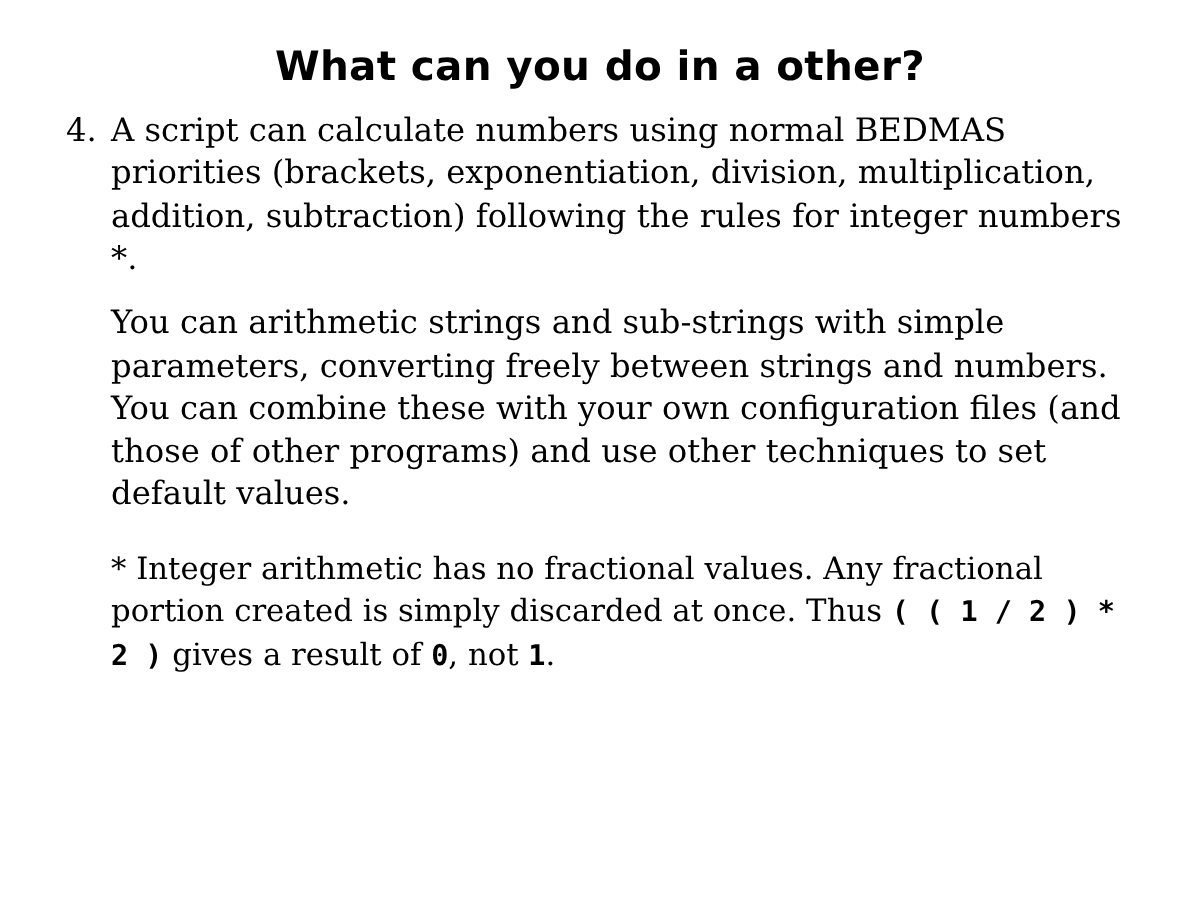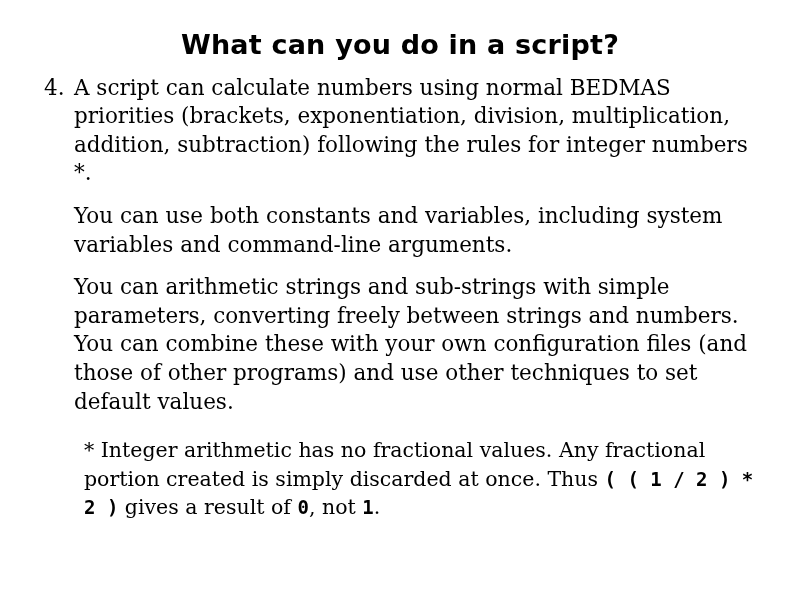--- a/index.html
+++ b/index.html
@@ -51,46 +51,45 @@
     font-size: 21.5px;
     line-height: 1.33;
     margin: 14px 0 0 30px;
   }
   .para-gap {
     margin-top: 30px;
   }
   .footnote {
     font-size: 20.5px;
     line-height: 1.38;
-    margin: 0 0 0 40px;
+    margin: 0 0 0 30px;
   }
   .mono {
     font-family: "DejaVu Sans Mono", monospace;
     font-weight: bold;
     font-size: 19px;
   }
   .spacer-line {
     height: 20px;
   }
 </style>
 </head>
 <body>
 
 <div class="slide">
 
-  <h1 class="slide-title">What can you do in a script?</h1>
+  <h1 class="slide-title">What can you do in a other?</h1>
 
   <div class="body-block">
 
     <div class="numbered-item">
       <span class="item-number">4.</span>
       <span class="item-text">A script can calculate numbers using normal BEDMAS priorities (brackets, exponentiation, division, multiplication, addition, subtraction) following the rules for integer numbers *.</span>
     </div>
 
-    <p class="para">You can use both constants and variables, including system variables and command-line arguments.</p>
 
     <p class="para">You can arithmetic strings and sub-strings with simple parameters, converting freely between strings and numbers. You can combine these with your own configuration files (and those of other programs) and use other techniques to set default values.</p>
 
     <div class="spacer-line"></div>
 
     <p class="footnote para-gap" style="margin-top:0;">
       <span>* Integer arithmetic has no fractional values. Any fractional portion created is simply discarded at once. Thus </span><span class="mono">(  (  1  /  2   )  *  2  )</span><span> gives a result of </span><span class="mono">0</span><span>, not </span><span class="mono">1</span><span>.</span>
     </p>
 
   </div>

